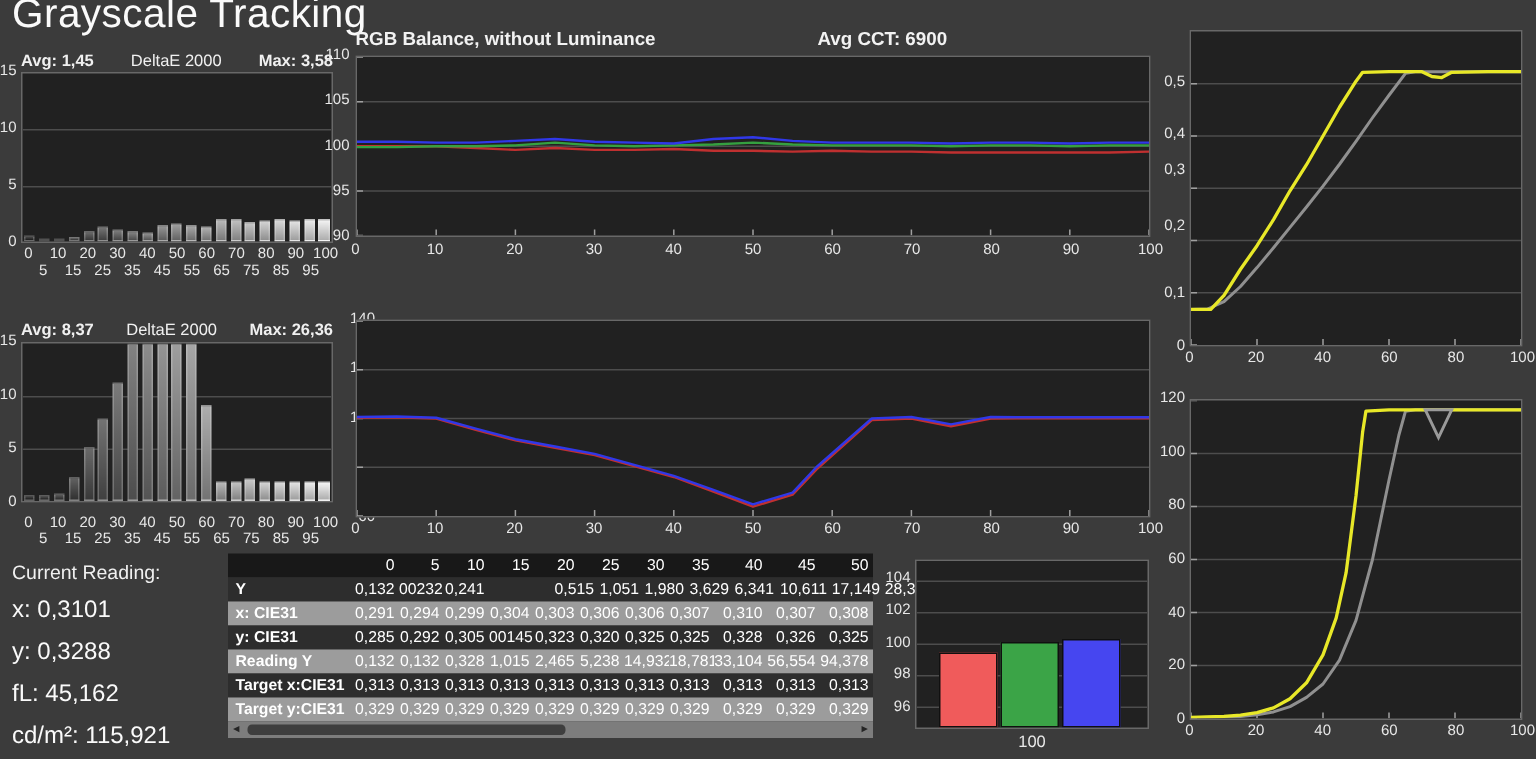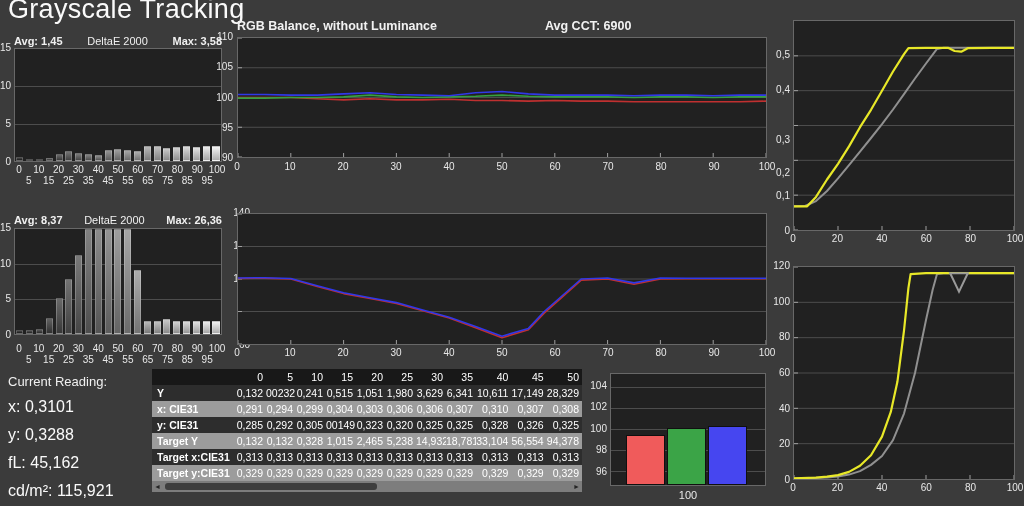--- a/index.html
+++ b/index.html
@@ -144,22 +144,22 @@
       <div class="xlab" style="left: 306px; top: 0px;">60</div>
       <div class="xlab" style="left: 359px; top: 0px;">70</div>
       <div class="xlab" style="left: 412px; top: 0px;">80</div>
       <div class="xlab" style="left: 465px; top: 0px;">90</div>
       <div class="xlab" style="left: 518px; top: 0px;">100</div>
     </div>
 
   <div class="ylabels" style="left:769px;top:20px;width:22px;height:211px">
       <div class="ylab" style="top: 29.1667px;">0,5</div>
       <div class="ylab" style="top: 64.3333px;">0,4</div>
-      <div class="ylab" style="top: 114px;">0,3</div>
-      <div class="ylab" style="top: 147px;">0,2</div>
+      <div class="ylab" style="top: 88px;">0,3</div>
+      <div class="ylab" style="top: 125px;">0,2</div>
       <div class="ylab" style="top: 169.833px;">0,1</div>
       <div class="ylab" style="top: 205px;">0</div>
     </div>
   <div class="plot" style="left:793px;top:20px;width:222px;height:211px"><svg width="220" height="209">
         <line x1="0" x2="220" y1="34.833333333333314" y2="34.833333333333314" stroke="#4d4d4d"></line>
         <line x1="0" x2="220" y1="69.66666666666666" y2="69.66666666666666" stroke="#4d4d4d"></line>
         <line x1="0" x2="220" y1="104.5" y2="104.5" stroke="#4d4d4d"></line>
         <line x1="0" x2="220" y1="139.33333333333331" y2="139.33333333333331" stroke="#4d4d4d"></line>
         <line x1="0" x2="220" y1="174.16666666666666" y2="174.16666666666666" stroke="#4d4d4d"></line>
         <line x1="0" x2="0" y1="205" y2="209" stroke="#a0a0a0"></line>
@@ -352,21 +352,21 @@
         <div class="tcell" style="width: 30px;">35</div>
         <div class="tcell" style="width: 35.33px;">40</div>
         <div class="tcell" style="width: 35.33px;">45</div>
         <div class="tcell" style="width: 35.33px;">50</div>
       </div>
       <div class="trow dark">
         <div class="tcell tlabel">Y</div>
         <div class="tcell" style="width: 30px;">0,132</div>
         <div class="tcell" style="width: 30px;">00232</div>
         <div class="tcell" style="width: 30px;">0,241</div>
-        <div class="tcell" style="width: 30px;">0,515</div>
+        <div class="tcell" style="width: 30px; margin-left: 43px;">0,515</div>
         <div class="tcell" style="width: 30px;">1,051</div>
         <div class="tcell" style="width: 30px;">1,980</div>
         <div class="tcell" style="width: 30px;">3,629</div>
         <div class="tcell" style="width: 30px;">6,341</div>
         <div class="tcell" style="width: 35.33px;">10,611</div>
         <div class="tcell" style="width: 35.33px;">17,149</div>
         <div class="tcell" style="width: 35.33px;">28,329</div>
       </div>
       <div class="trow light">
         <div class="tcell tlabel">x: CIE31</div>
@@ -380,31 +380,31 @@
         <div class="tcell" style="width: 30px;">0,307</div>
         <div class="tcell" style="width: 35.33px;">0,310</div>
         <div class="tcell" style="width: 35.33px;">0,307</div>
         <div class="tcell" style="width: 35.33px;">0,308</div>
       </div>
       <div class="trow dark">
         <div class="tcell tlabel">y: CIE31</div>
         <div class="tcell" style="width: 30px;">0,285</div>
         <div class="tcell" style="width: 30px;">0,292</div>
         <div class="tcell" style="width: 30px;">0,305</div>
-        <div class="tcell" style="width: 30px;">00149</div>
+        <div class="tcell" style="width: 30px;">00145</div>
         <div class="tcell" style="width: 30px;">0,323</div>
         <div class="tcell" style="width: 30px;">0,320</div>
         <div class="tcell" style="width: 30px;">0,325</div>
         <div class="tcell" style="width: 30px;">0,325</div>
         <div class="tcell" style="width: 35.33px;">0,328</div>
         <div class="tcell" style="width: 35.33px;">0,326</div>
         <div class="tcell" style="width: 35.33px;">0,325</div>
       </div>
       <div class="trow light">
-        <div class="tcell tlabel">Target Y</div>
+        <div class="tcell tlabel">Reading Y</div>
         <div class="tcell" style="width: 30px;">0,132</div>
         <div class="tcell" style="width: 30px;">0,132</div>
         <div class="tcell" style="width: 30px;">0,328</div>
         <div class="tcell" style="width: 30px;">1,015</div>
         <div class="tcell" style="width: 30px;">2,465</div>
         <div class="tcell" style="width: 30px;">5,238</div>
         <div class="tcell" style="width: 30px;">14,932</div>
         <div class="tcell" style="width: 30px;">18,781</div>
         <div class="tcell" style="width: 35.33px;">33,104</div>
         <div class="tcell" style="width: 35.33px;">56,554</div>

